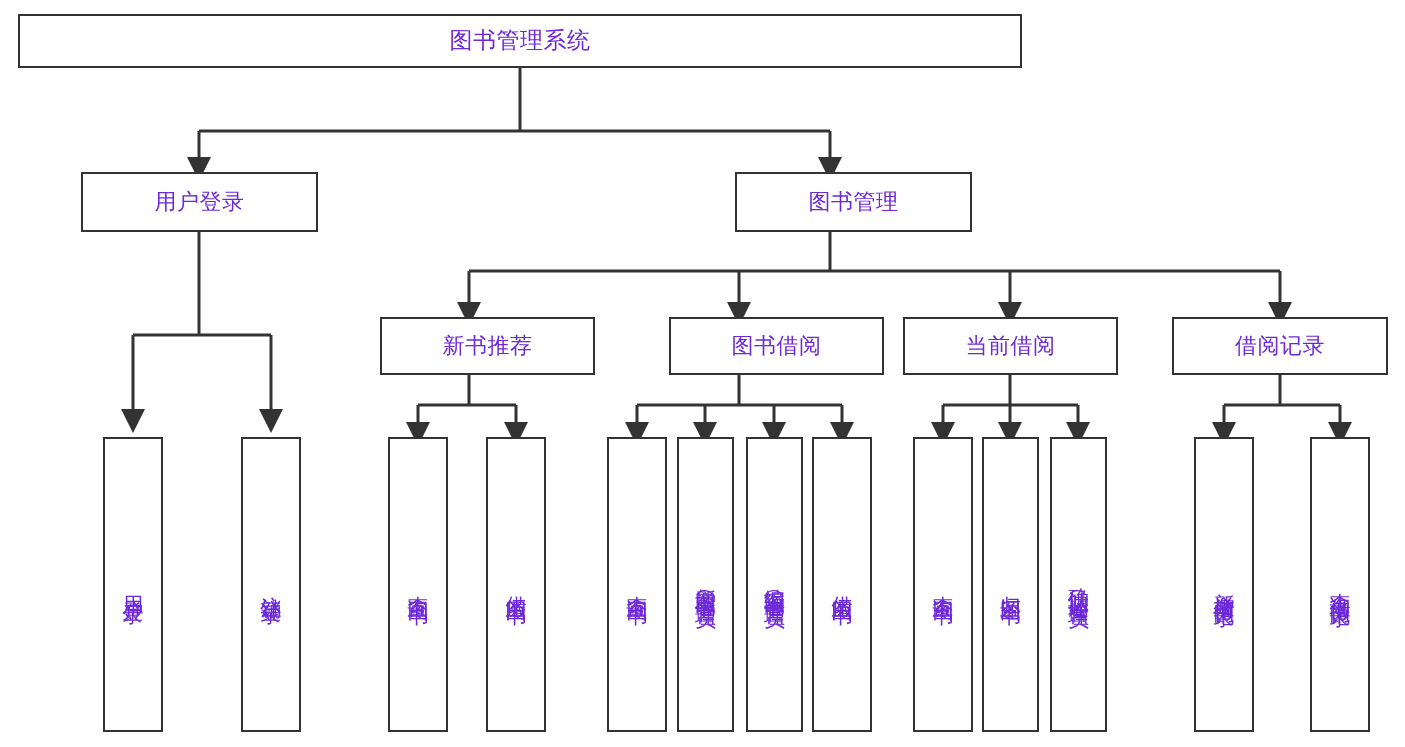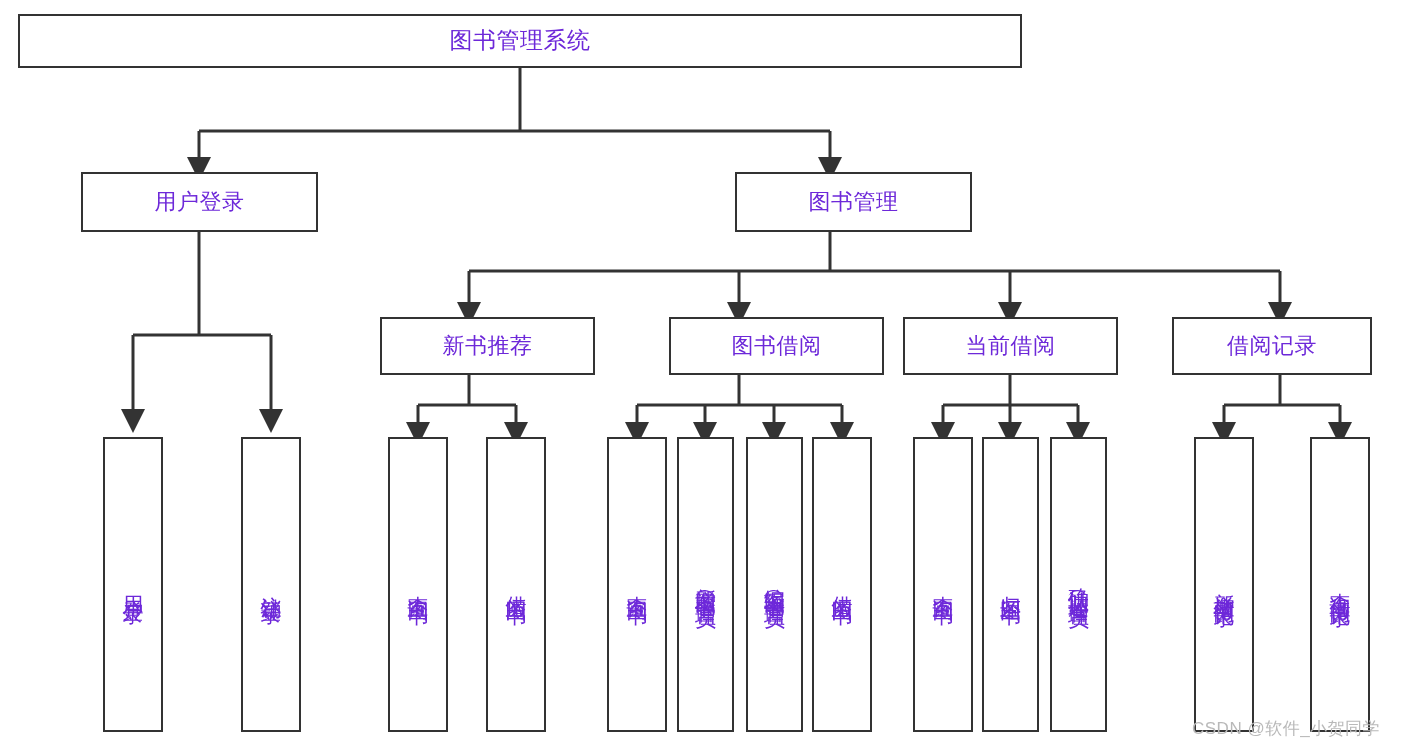--- a/index.html
+++ b/index.html
@@ -135,21 +135,21 @@
 
   <div class="node horiz" style="left:362px; top:317px; width:215px; height:58px;margin-left:18px;">
     <span class="label">新书推荐</span>
   </div>
   <div class="node horiz" style="left:669px; top:317px; width:215px; height:58px;">
     <span class="label">图书借阅</span>
   </div>
   <div class="node horiz" style="left:903px; top:317px; width:215px; height:58px;text-align:right;">
     <span class="label">当前借阅</span>
   </div>
-  <div class="node horiz" style="left:1172px; top:317px; width:200px; height:58px;">
+  <div class="node horiz" style="left:1172px; top:317px; width:216px; height:58px;">
     <span class="label">借阅记录</span>
   </div>
 
   <div class="node leaf" style="left:103px; top:437px; width:60px; height:295px;">
     <span class="label">用户登录</span>
   </div>
   <div class="node leaf" style="left:241px; top:437px; width:60px; height:295px;">
     <span class="label">注销登录</span>
   </div>
 
@@ -183,15 +183,14 @@
     <span class="label">确认归还（管理员）</span>
   </div>
 
   <div class="node leaf" style="left:1194px; top:437px; width:60px; height:295px;">
     <span class="label">新增借阅记录</span>
   </div>
   <div class="node leaf" style="left:1310px; top:437px; width:60px; height:295px;">
     <span class="label">查询借阅记录</span>
   </div>
 
-  <div class="watermark" style="left:1192px; top:717px;">CSDN @软件_小贺同学</div>
 
 </div>
 
 </body></html>

